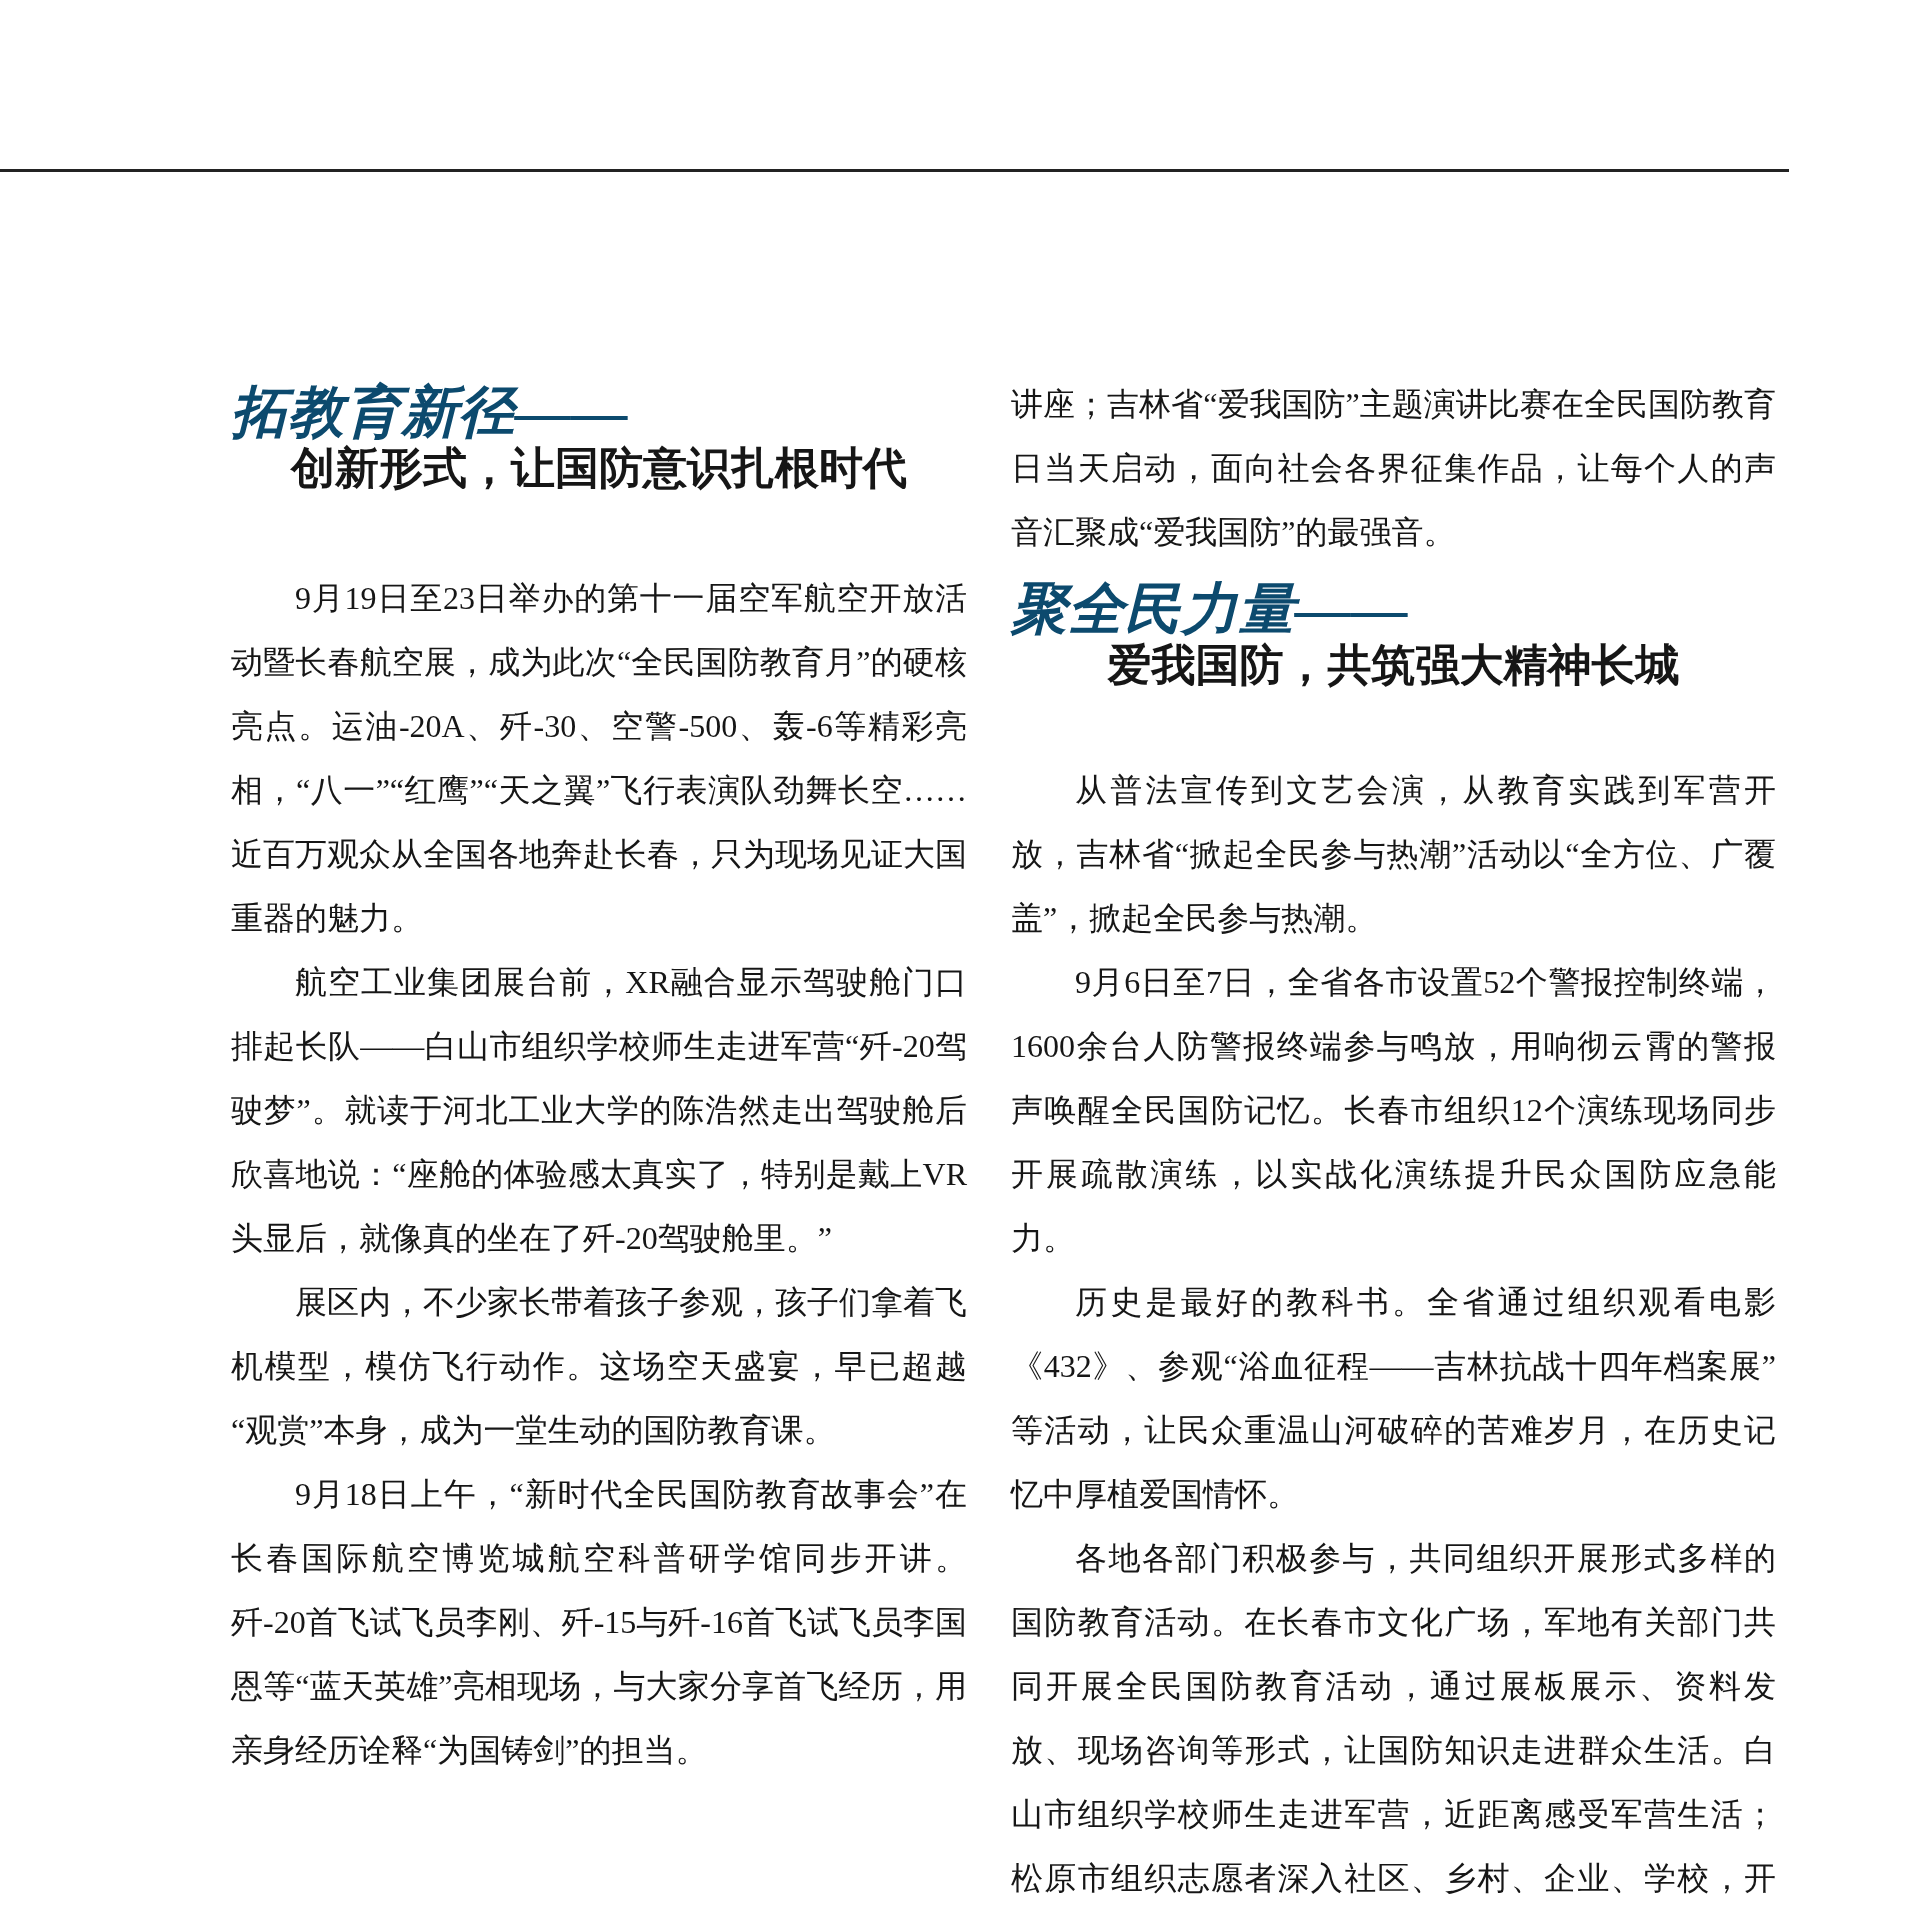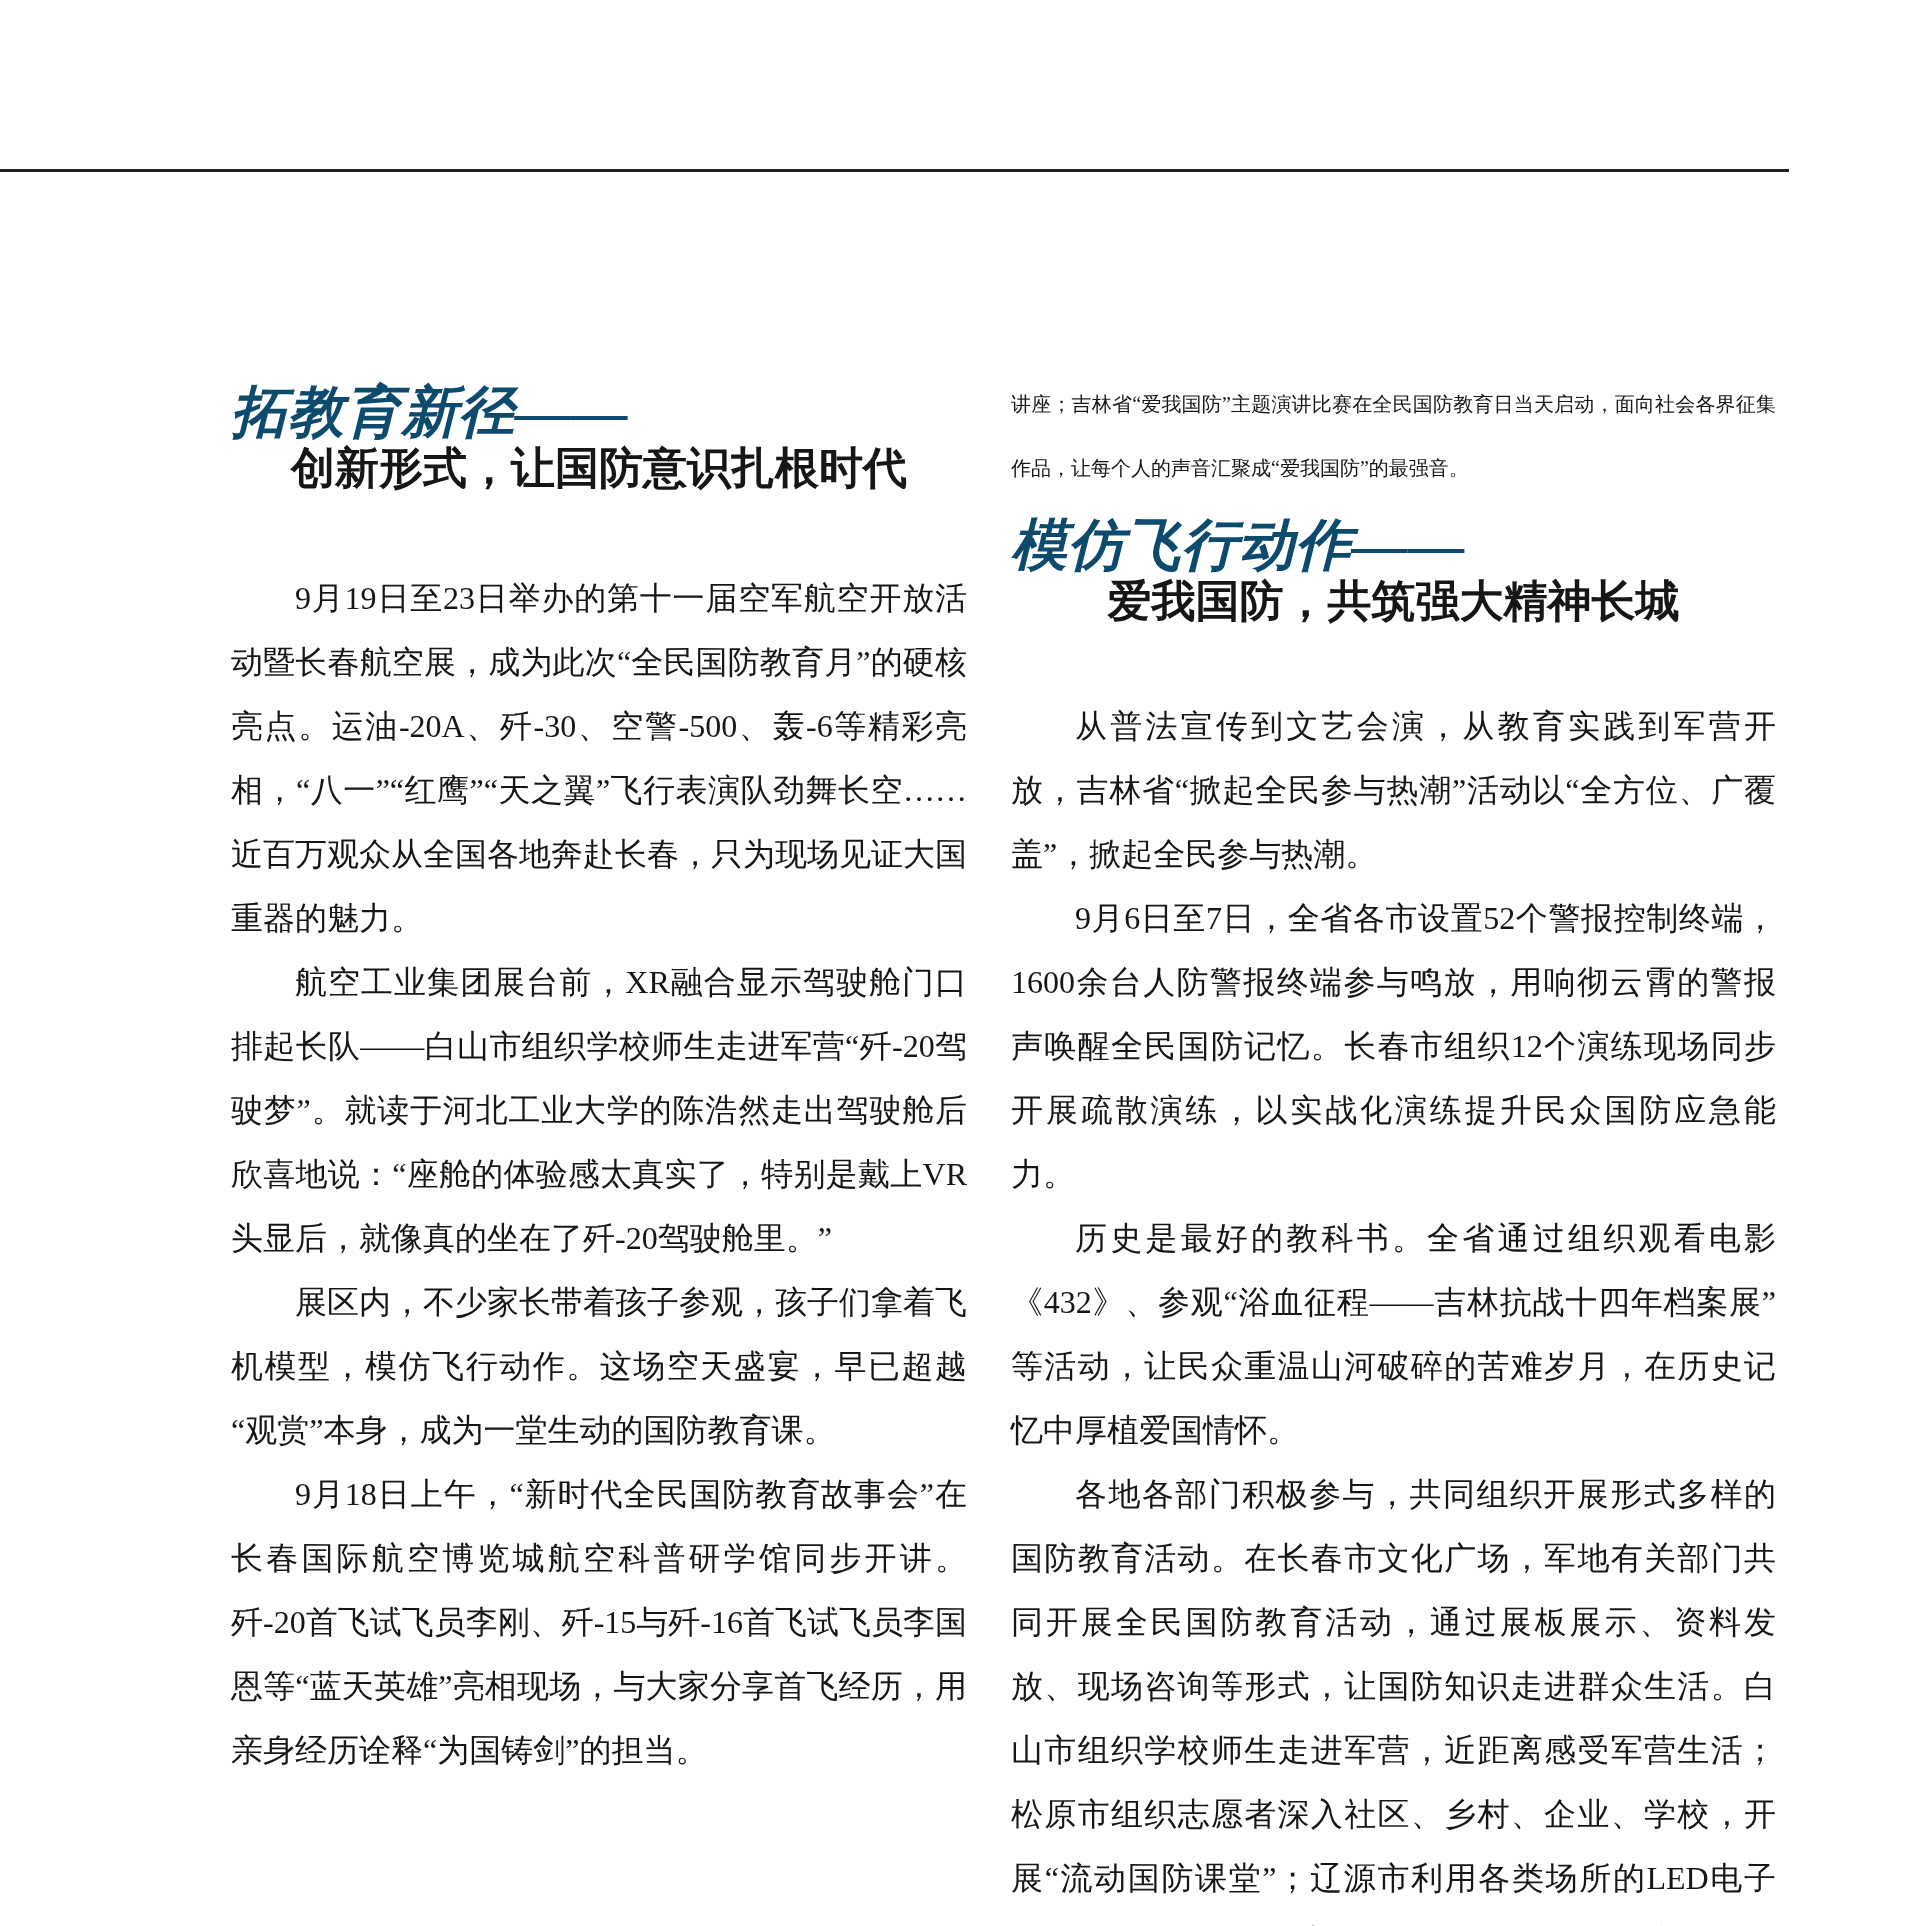--- a/index.html
+++ b/index.html
@@ -67,21 +67,21 @@
   }
   .col-left .body-text { margin-top: 77px; }
   .col-right .body-text { margin-top: 72px; }
   .body-text p {
     margin: 0;
     text-indent: 2em;
   }
   p.cont-para {
     margin: 0;
     text-indent: 0;
-    font-size: 20px;
+    font-size: 32px;
     line-height: 64px;
     text-align: justify;
     text-justify: inter-character;
     color: #161616;
   }
   .col-right .brown-heading { margin-top: 16px; }
 </style>
 </head>
 <body>
 
@@ -96,21 +96,21 @@
       <p>9月19日至23日举办的第十一届空军航空开放活动暨长春航空展，成为此次“全民国防教育月”的硬核亮点。运油-20A、歼-30、空警-500、轰-6等精彩亮相，“八一”“红鹰”“天之翼”飞行表演队劲舞长空……近百万观众从全国各地奔赴长春，只为现场见证大国重器的魅力。</p>
       <p>航空工业集团展台前，XR融合显示驾驶舱门口排起长队——白山市组织学校师生走进军营“歼-20驾驶梦”。就读于河北工业大学的陈浩然走出驾驶舱后欣喜地说：“座舱的体验感太真实了，特别是戴上VR头显后，就像真的坐在了歼-20驾驶舱里。”</p>
       <p>展区内，不少家长带着孩子参观，孩子们拿着飞机模型，模仿飞行动作。这场空天盛宴，早已超越“观赏”本身，成为一堂生动的国防教育课。</p>
       <p>9月18日上午，“新时代全民国防教育故事会”在长春国际航空博览城航空科普研学馆同步开讲。歼-20首飞试飞员李刚、歼-15与歼-16首飞试飞员李国恩等“蓝天英雄”亮相现场，与大家分享首飞经历，用亲身经历诠释“为国铸剑”的担当。</p>
 
     </div>
   </div>
 
   <div class="col col-right">
     <p class="cont-para">讲座；吉林省“爱我国防”主题演讲比赛在全民国防教育日当天启动，面向社会各界征集作品，让每个人的声音汇聚成“爱我国防”的最强音。</p>
-    <h2 class="brown-heading">模仿飞行动作——</h2>
+    <h2 class="brown-heading">聚全民力量——</h2>
     <h3 class="sub-heading">爱我国防，共筑强大精神长城</h3>
     <div class="body-text">
       <p>从普法宣传到文艺会演，从教育实践到军营开放，吉林省“掀起全民参与热潮”活动以“全方位、广覆盖”，掀起全民参与热潮。</p>
       <p>9月6日至7日，全省各市设置52个警报控制终端，1600余台人防警报终端参与鸣放，用响彻云霄的警报声唤醒全民国防记忆。长春市组织12个演练现场同步开展疏散演练，以实战化演练提升民众国防应急能力。</p>
       <p>历史是最好的教科书。全省通过组织观看电影《432》、参观“浴血征程——吉林抗战十四年档案展”等活动，让民众重温山河破碎的苦难岁月，在历史记忆中厚植爱国情怀。</p>
       <p>各地各部门积极参与，共同组织开展形式多样的国防教育活动。在长春市文化广场，军地有关部门共同开展全民国防教育活动，通过展板展示、资料发放、现场咨询等形式，让国防知识走进群众生活。白山市组织学校师生走进军营，近距离感受军营生活；松原市组织志愿者深入社区、乡村、企业、学校，开展“流动国防课堂”；辽源市利用各类场所的LED电子屏，滚动播放国防教育宣传标语，让“国防”二字融入城市日常；磐石市通过主题宣讲、举办群众性专场文艺演出等群众喜闻乐见的形式普及国防知识。</p>
 
     </div>
   </div>
 

